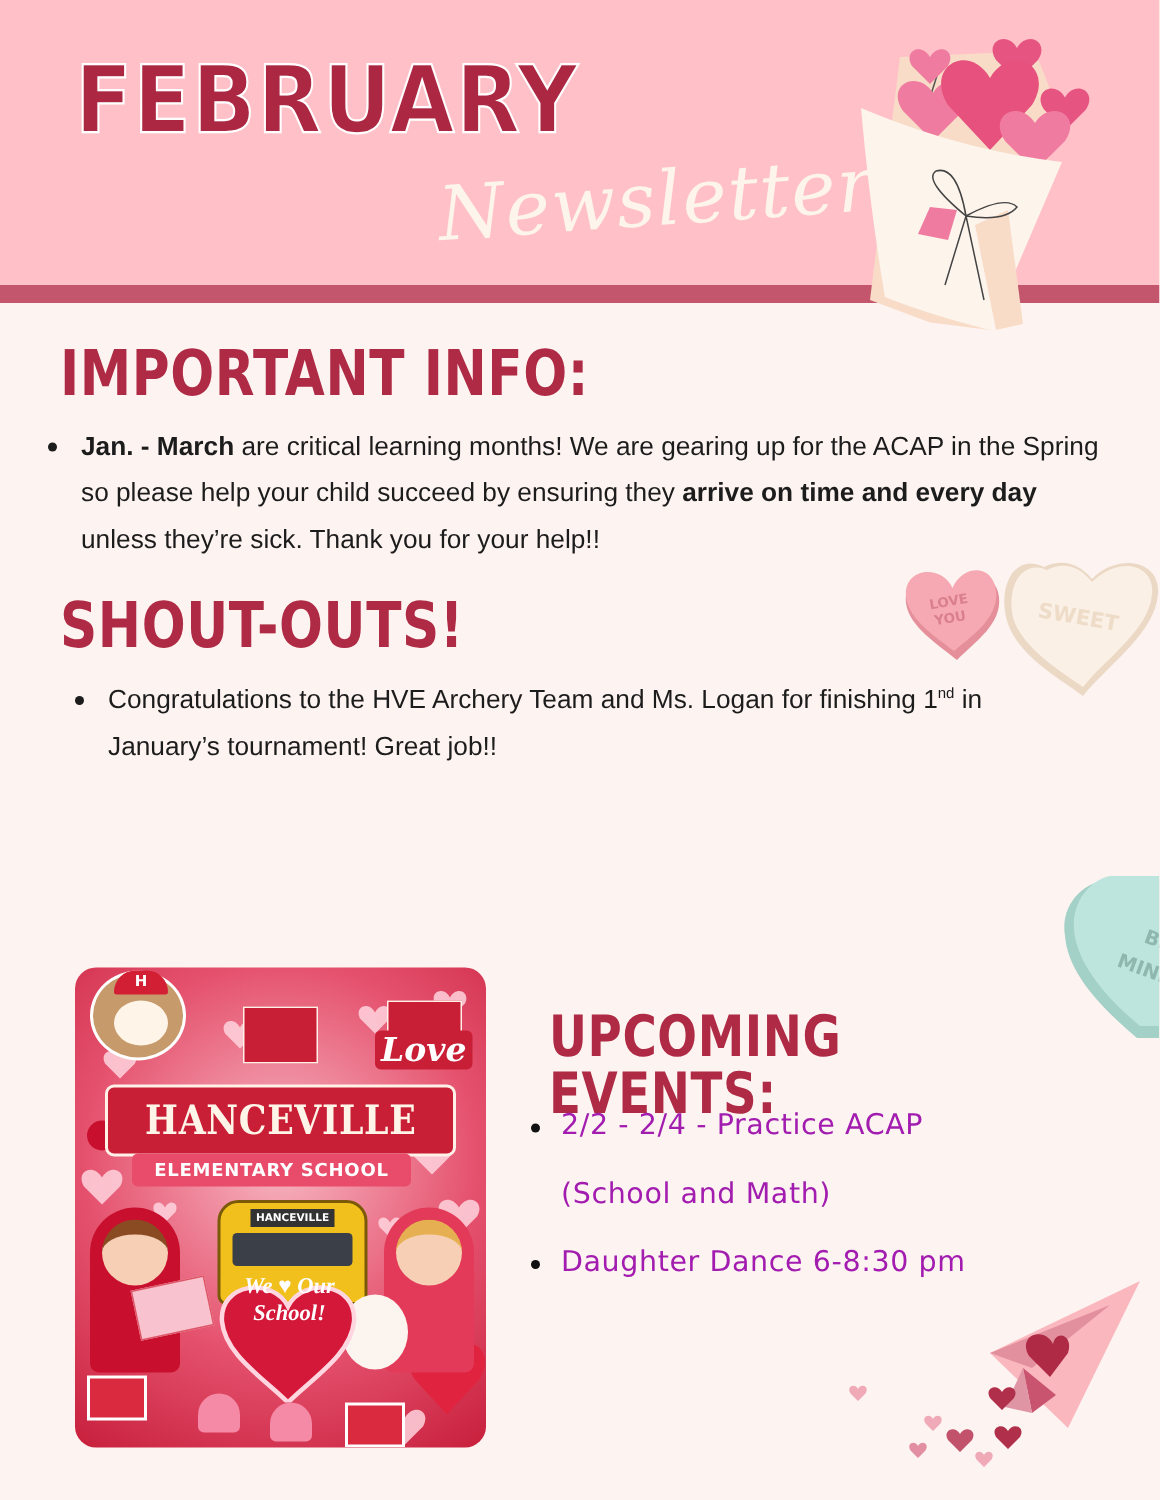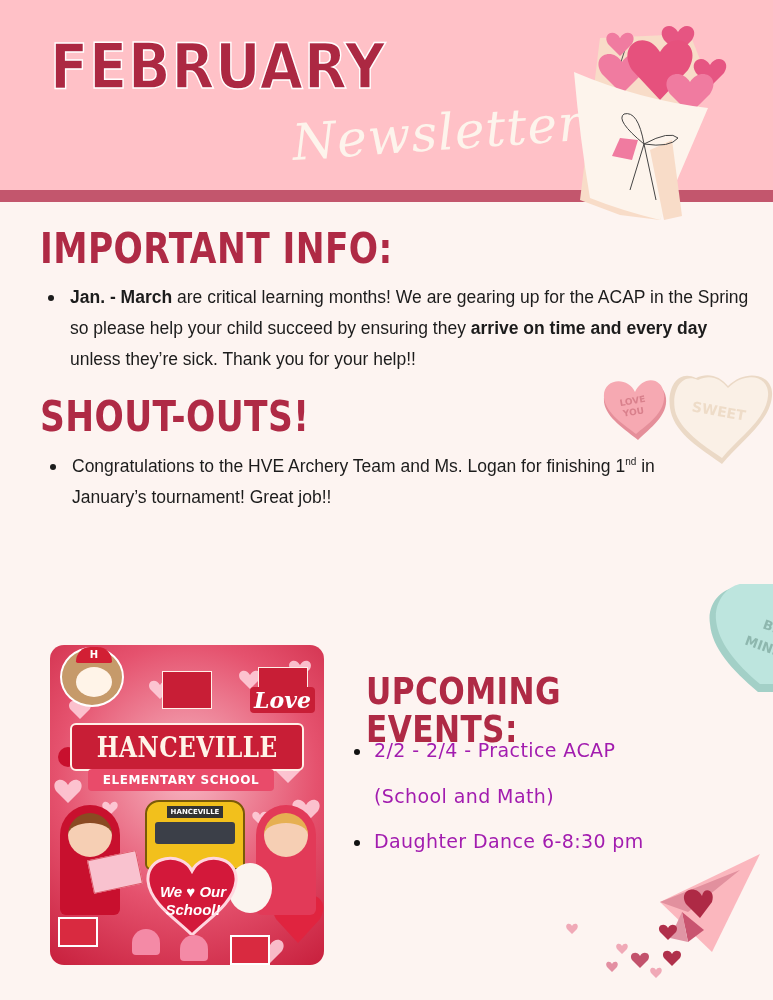--- a/index.html
+++ b/index.html
@@ -120,22 +120,22 @@
     background: #333; color: #fff; font-size: 7px; text-align: center; line-height: 12px;
     font-weight: bold;
   }
   .poster-bus-window {
     position: absolute; left: 8px; top: 20px; width: 80px; height: 22px; background: #3b3f48; border-radius: 3px;
   }
   .poster-heart {
     position: absolute; left: 92px; top: 210px; width: 100px; height: 80px;
   }
   .poster-heart-text {
-    position: absolute; left: 100px; top: 238px; width: 86px; text-align: center;
-    color: #fff; font-family: Liberation Sans, sans-serif; font-style: italic; font-weight: bold;
+    position: absolute; left: 100px; top: 204px; width: 86px; text-align: center;
+    color: #fff; font-family: Liberation Serif, serif; font-style: italic; font-weight: bold;
     font-size: 15px; line-height: 18px;
   }
   .poster-dog {
     position: absolute; left: 10px; top: 2px; width: 64px; height: 60px; border-radius: 50%;
     background: #c69a6a; border: 2px solid #fff;
   }
   .poster-dog-face { position: absolute; left: 14px; top: 18px; width: 36px; height: 30px; border-radius: 50%; background: #fff4e8; }
   .poster-cap { position: absolute; left: 14px; top: -2px; width: 36px; height: 16px; border-radius: 16px 16px 2px 2px; background: #d21f34; color:#fff; font-size: 10px; text-align: center; font-weight: bold; line-height: 16px;}
   .poster-school {
     position: absolute; width: 50px; height: 38px; background: #c81e36; border: 1px solid #fff0e8;
@@ -177,21 +177,21 @@
 
   <path d="M14 62 Q80 90 148 98 L100 210 Q60 200 30 188 Q20 130 14 62 Z" fill="#FDF4EC"></path>
   <path d="M90 140 L104 210 L122 206 L112 130 Z" fill="#F8DCC8"></path>
 
   <path d="M60 128 L78 130 L72 150 L52 146 Z" fill="#F07BA0"></path>
 
   <path d="M84 134 Q55 110 64 104 Q78 100 84 134 Q110 120 118 128 Q110 138 84 134 L70 180 M84 134 L96 190" stroke="#444" stroke-width="1" fill="none"></path>
 </svg>
 
 <div class="section-heading" style="left:40px; top:228px; font-size:42px;">IMPORTANT INFO:</div>
-<ul class="bullets" style="left:40px; top:282px; width:710px;">
+<ul class="bullets" style="left:24px; top:282px; width:710px;">
   <li><b>Jan. - March</b><span> are critical learning months! We are gearing up for the ACAP in the Spring so please help your child succeed by ensuring they </span><b>arrive on time and every day</b><span> unless they’re sick. Thank you for your help!!</span></li>
 </ul>
 
 <div class="section-heading" style="left:40px; top:396px; font-size:42px;">SHOUT-OUTS!</div>
 <ul class="bullets" style="left:42px; top:451px; width:690px;">
   <li><span>Congratulations to the HVE Archery Team and Ms. Logan for finishing 1</span><sup>nd</sup><span> in January’s tournament! Great job!!</span></li>
 </ul>
 
 <svg class="candy" style="left:600px; top:378px;" width="70" height="64" viewBox="0 0 70 64">
   <path d="M35 18 C28 0 2 2 4 24 C6 40 26 52 38 62 C50 50 68 38 66 20 C64 2 42 2 35 18 Z" fill="#E58F9A"></path>

